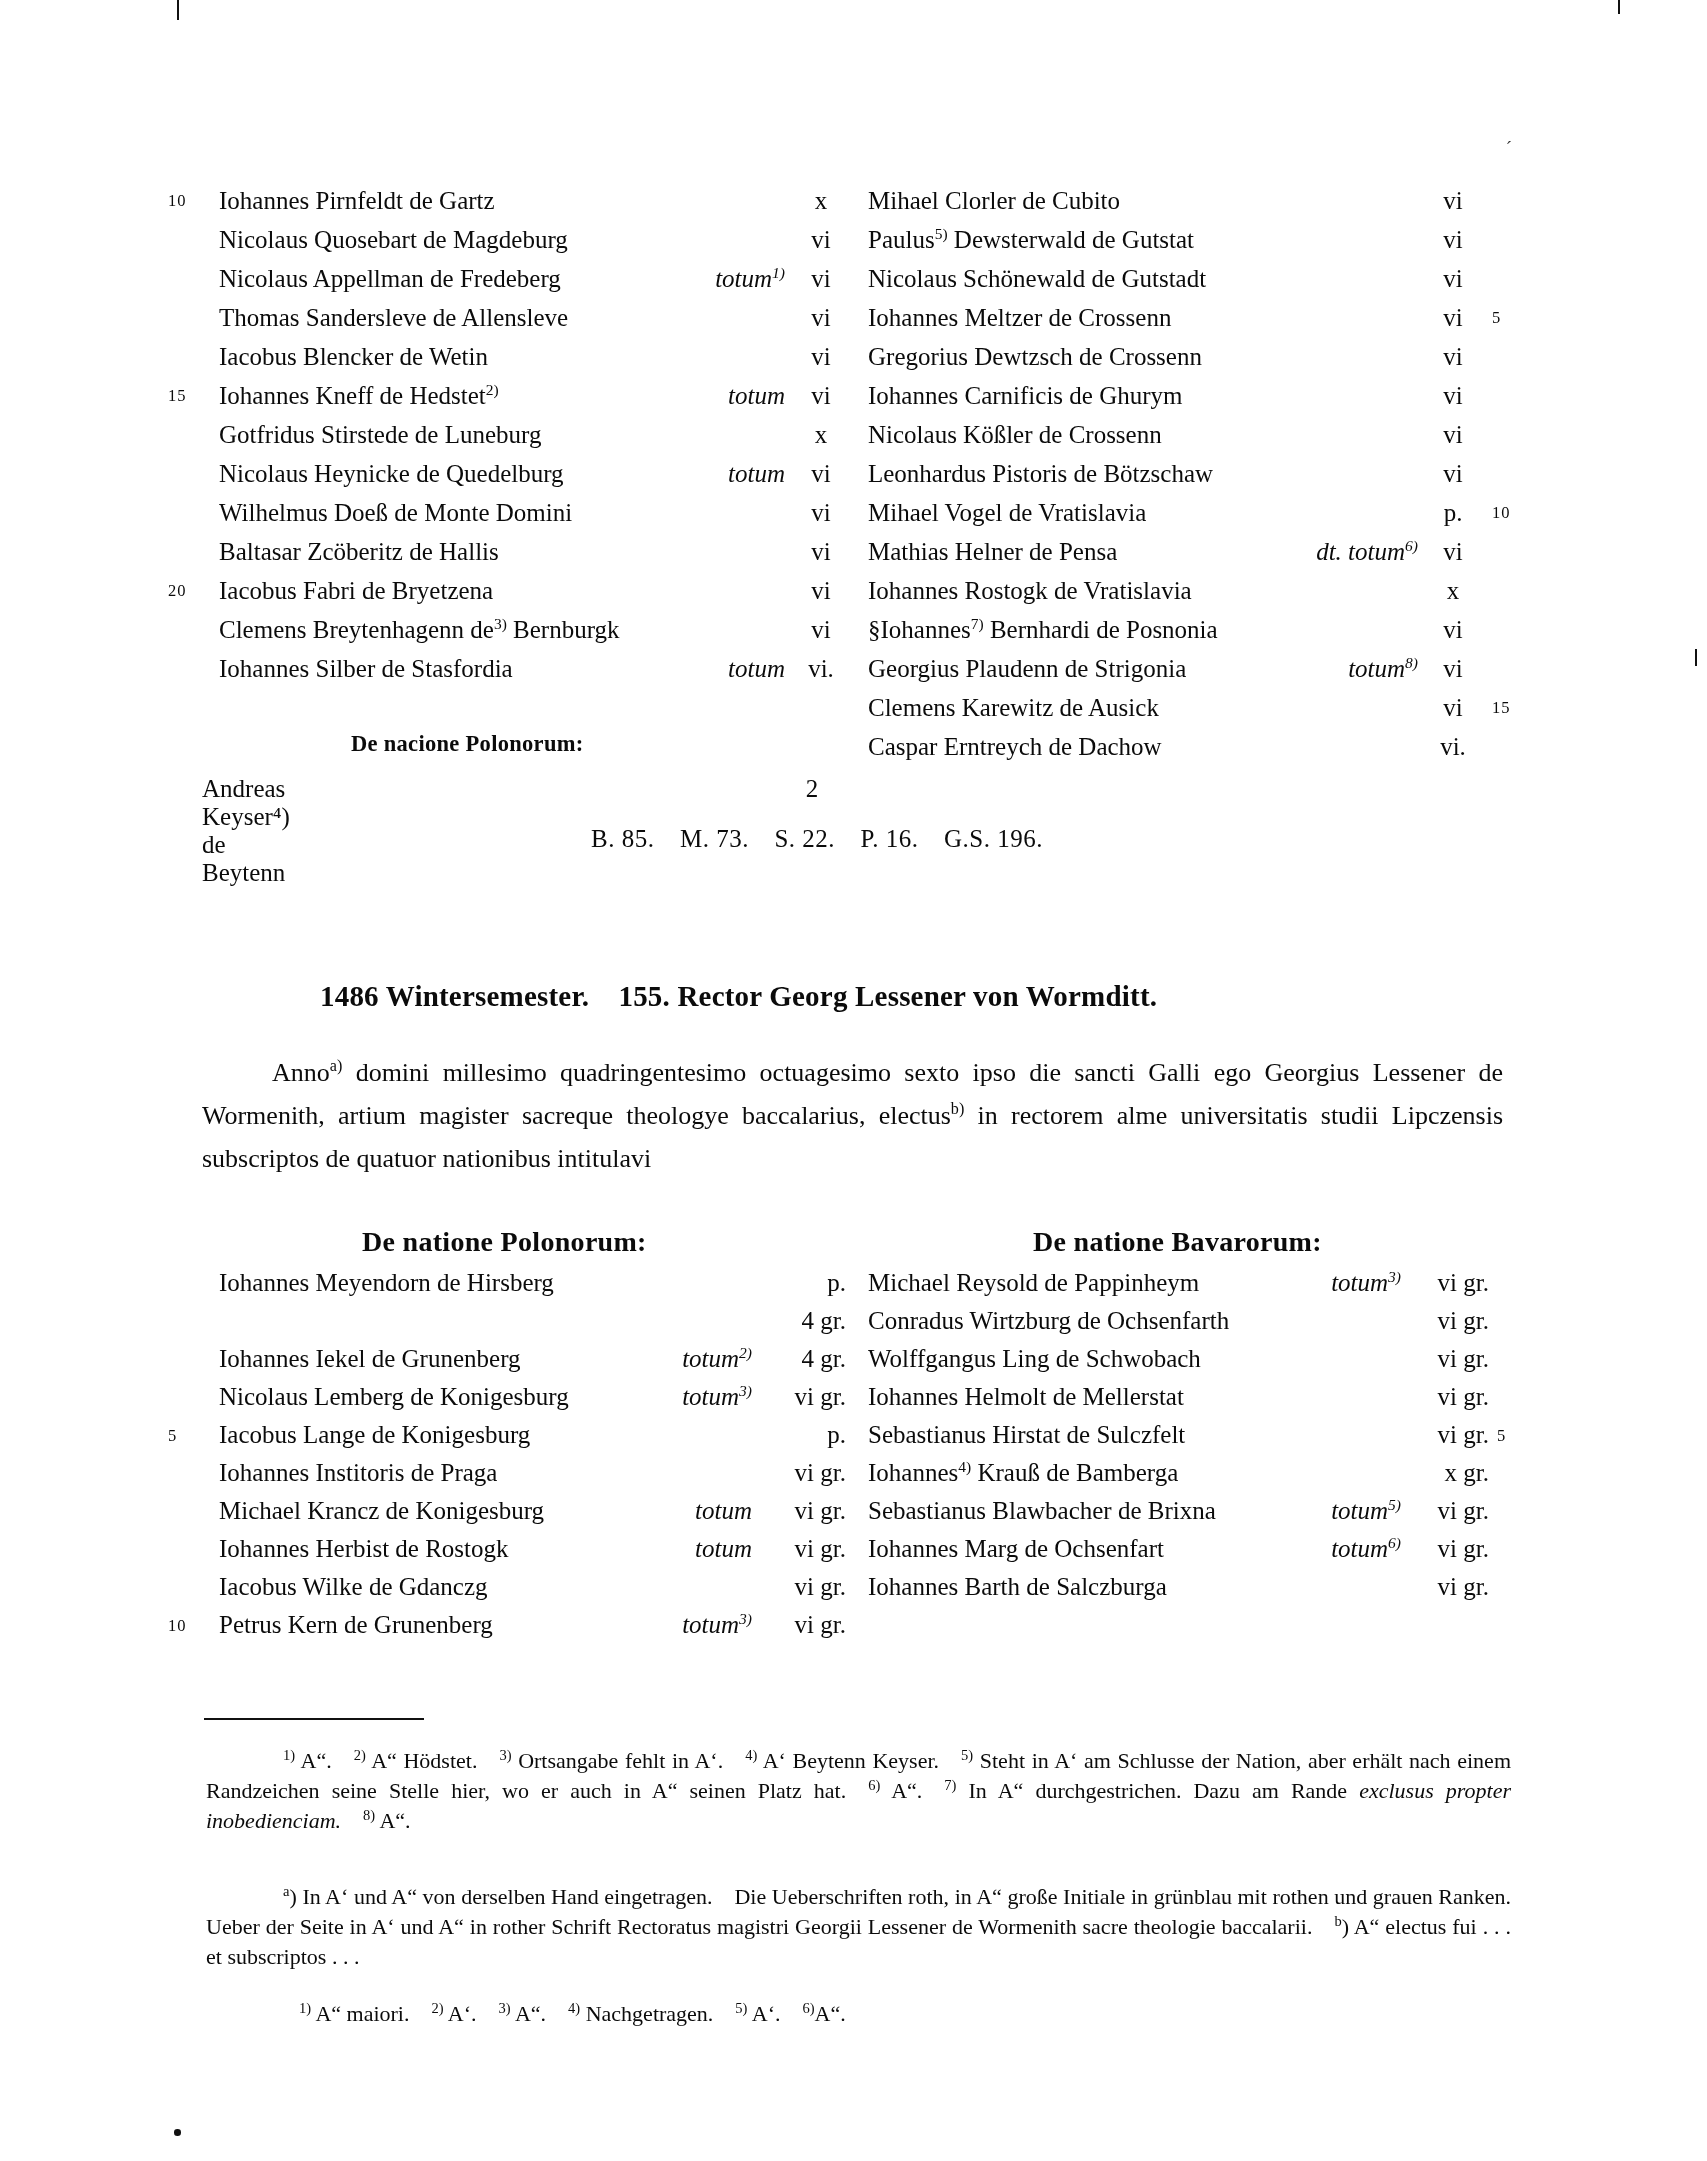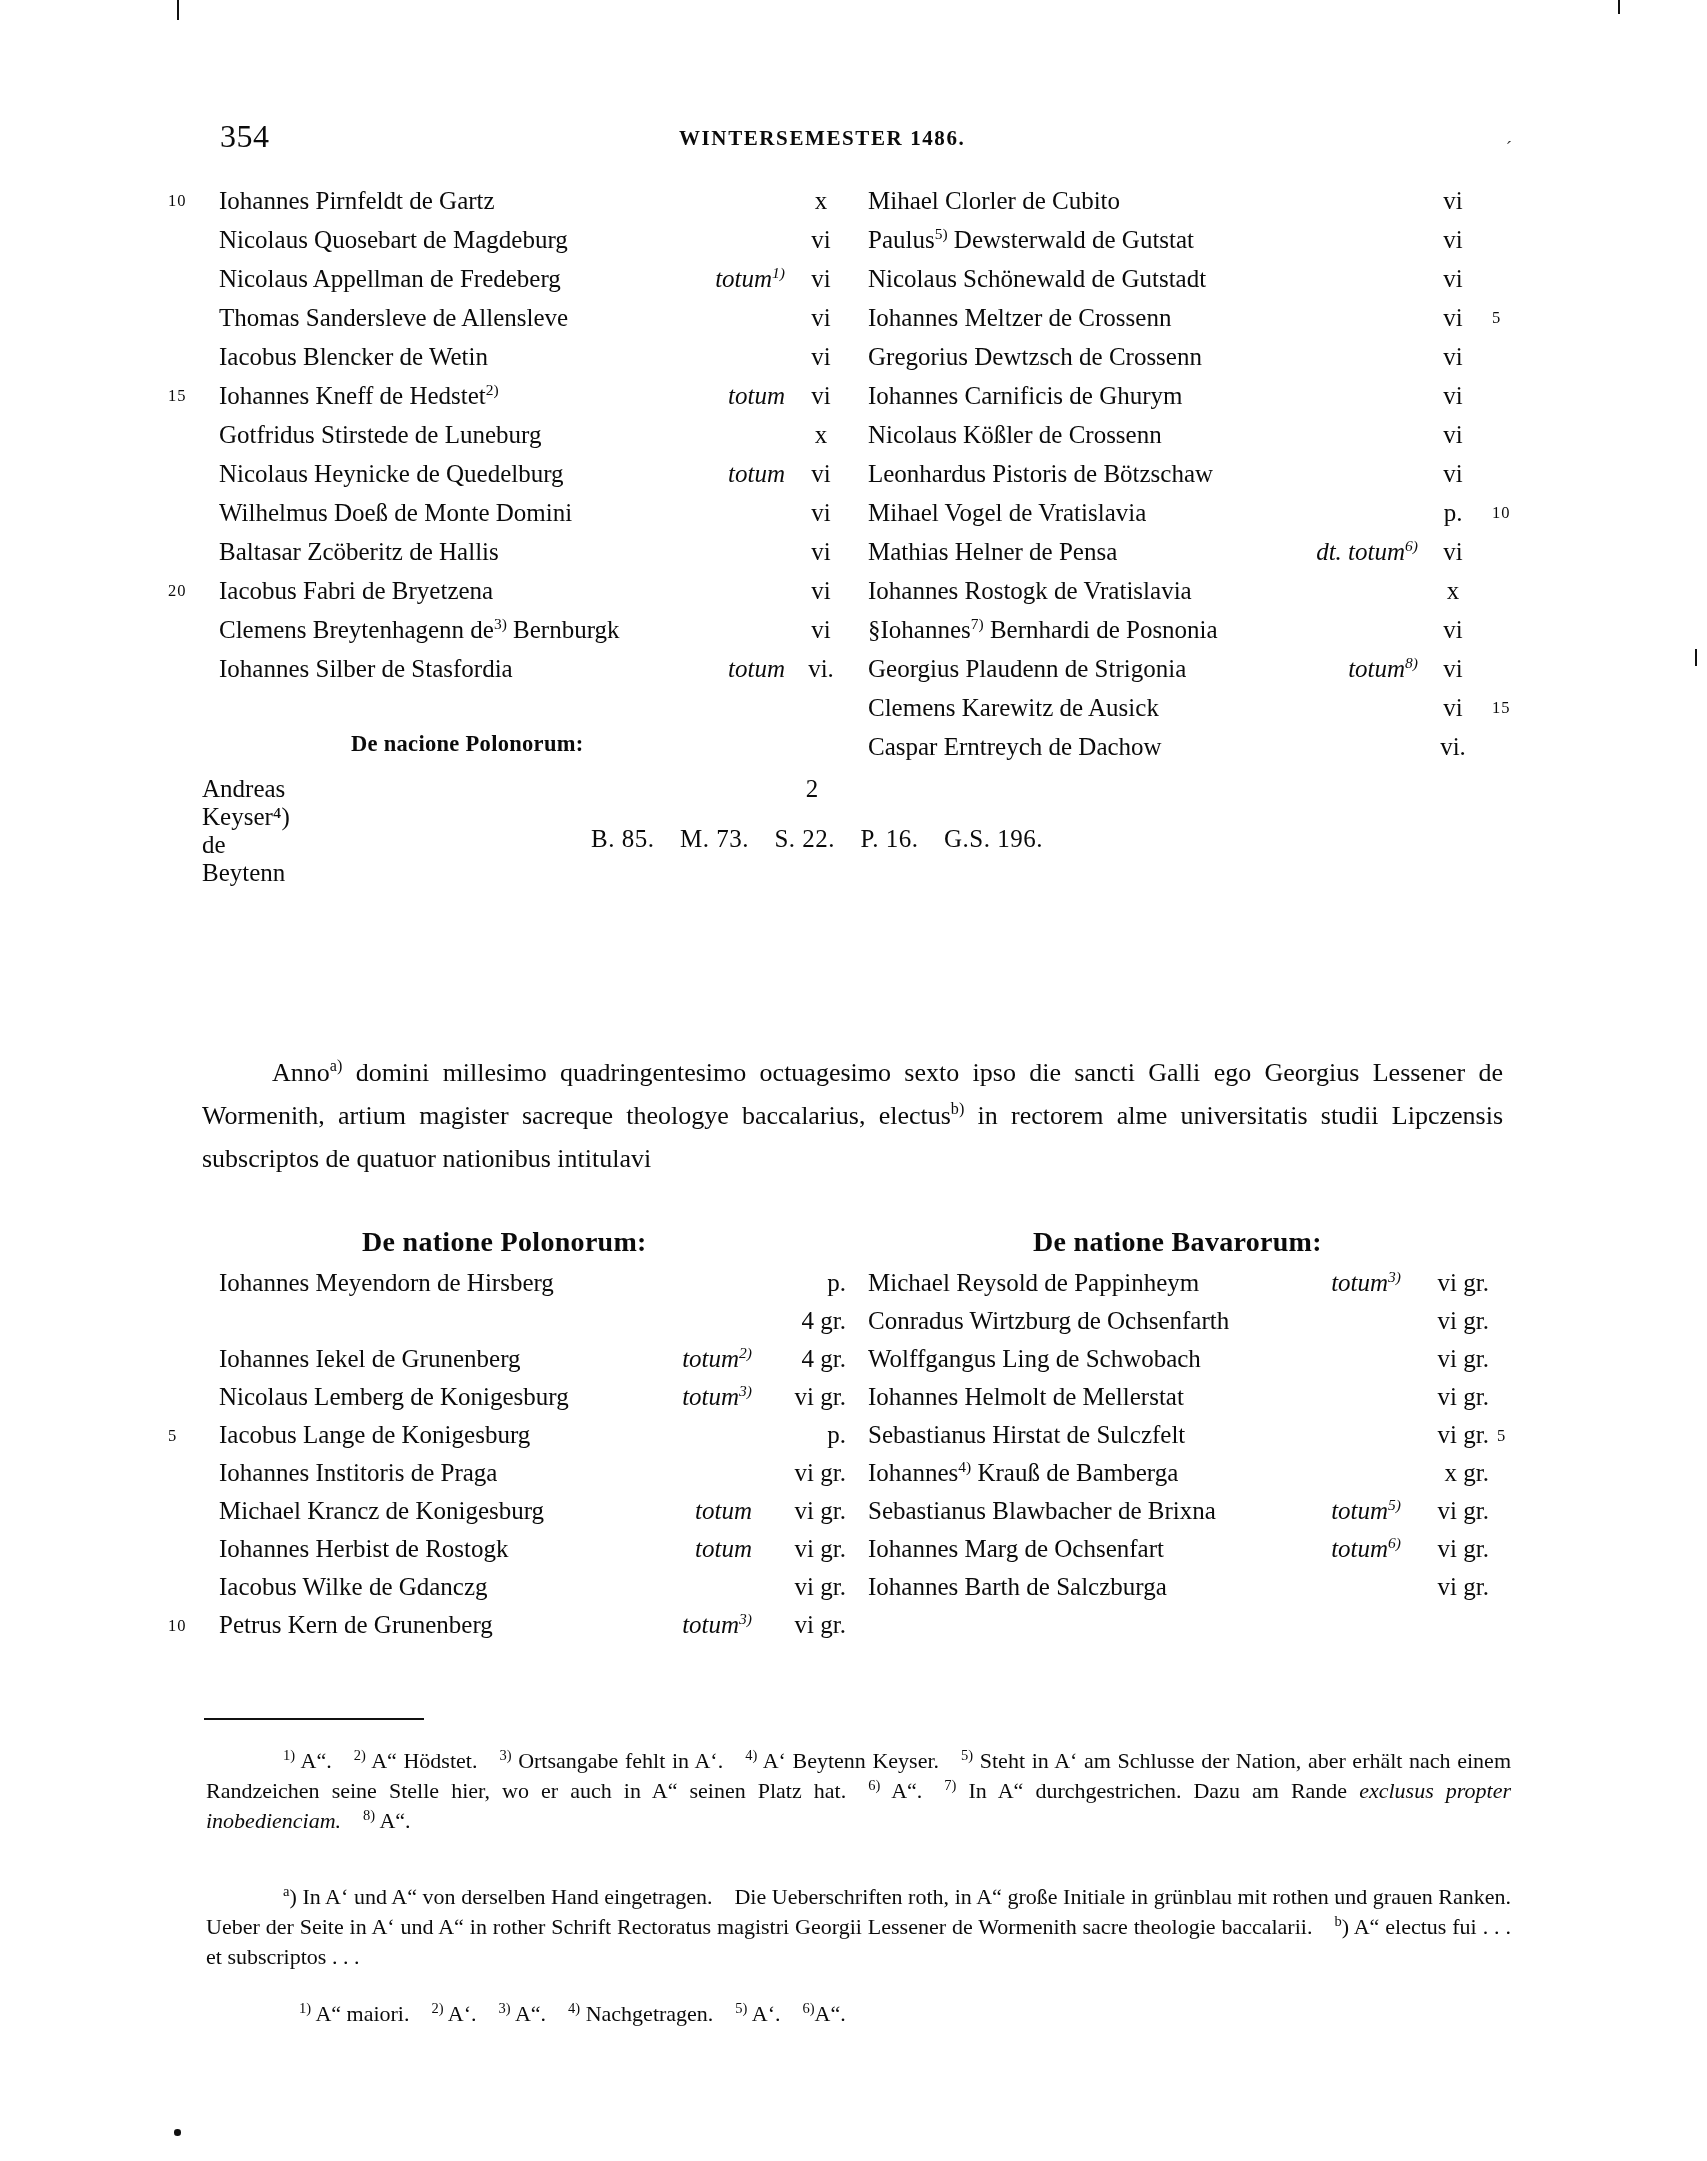--- a/index.html
+++ b/index.html
@@ -112,24 +112,20 @@
 </head>
 <body>
 
 <div class="page">
 
   <div class="tick" style="left:177px; top:0; width:1.6px; height:20px;"></div>
   <div class="tick" style="left:1618px; top:0; width:1.6px; height:14.3px;"></div>
   <div class="tick" style="left:174px; top:2129px; width:6.6px; height:6.6px; border-radius:50%;"></div>
   <div class="tick" style="left:1695px; top:649px; width:2.2px; height:16.5px;"></div>
 
-  <div class="runhead">
-    <div class="folio">354</div>
-    <div class="runtitle">WINTERSEMESTER 1486.</div>
-  </div>
   <div class="corner-mark">ˊ</div>
 
   <div class="cols" id="block1">
     <div class="col col1">
         <div class="entry">
           <span class="lineno">10</span>
           <span class="nm">Iohannes Pirnfeldt de Gartz</span>
           <span class="val" style="left: 572px; width: 60px; text-align: center;">x</span>
         </div>
         <div class="entry">
@@ -258,20 +254,21 @@
 
   <div class="sectionhead" id="nacione-polonorum">De nacione Polonorum:</div>
 
   <div class="keyser">
     <span class="nm">Andreas Keyser⁴) de Beytenn</span>
     <span class="val">2</span>
   </div>
 
   <div class="sumline">B. 85. M. 73. S. 22. P. 16. G.S. 196.</div>
 
+  <div class="mainhead">1486 Wintersemester. 155. Rector Georg Lessener von Wormditt.</div>
 
   <div class="para">Anno<sup>a)</sup> domini millesimo quadringentesimo octuagesimo sexto ipso die sancti Galli ego Georgius Lessener de Wormenith, artium magister sacreque theologye baccalarius, electus<sup>b)</sup> in rectorem alme universitatis studii Lipczensis subscriptos de quatuor nationibus intitulavi</div>
 
   <div class="cols" id="block2">
     <div class="col col1">
       <div class="colhead" id="head-pol" style="left:143px;">De natione Polonorum:</div>
     <div class="entry">
           <span class="nm">Iohannes Meyendorn de Hirsberg</span>
           <span class="val" style="left: 536px; width: 91px; text-align: right;">p.</span>
         </div>

